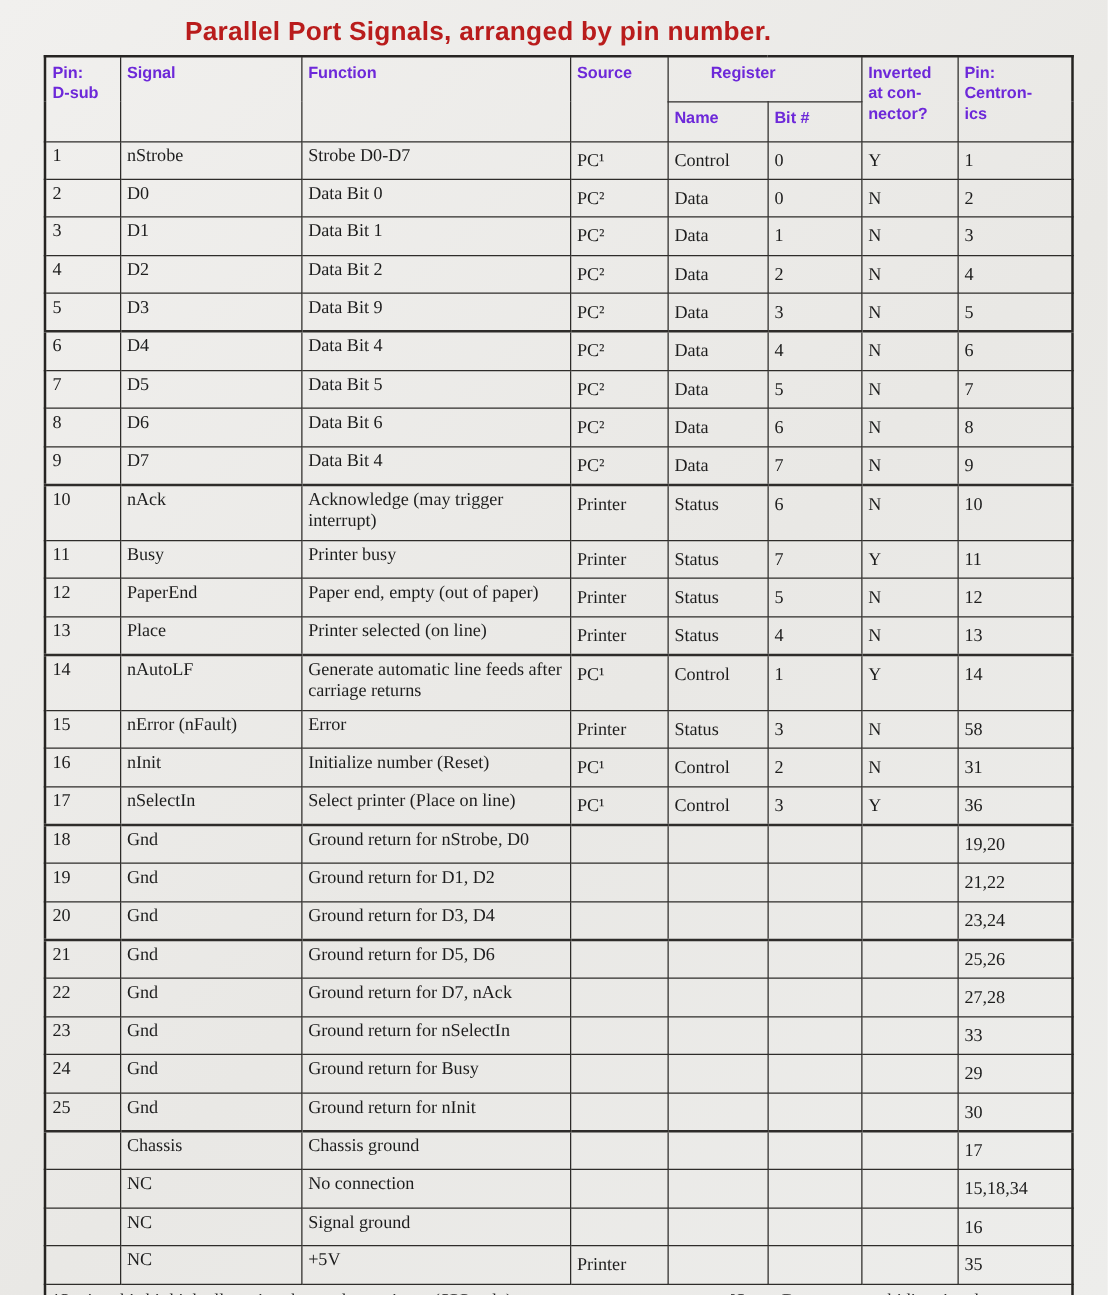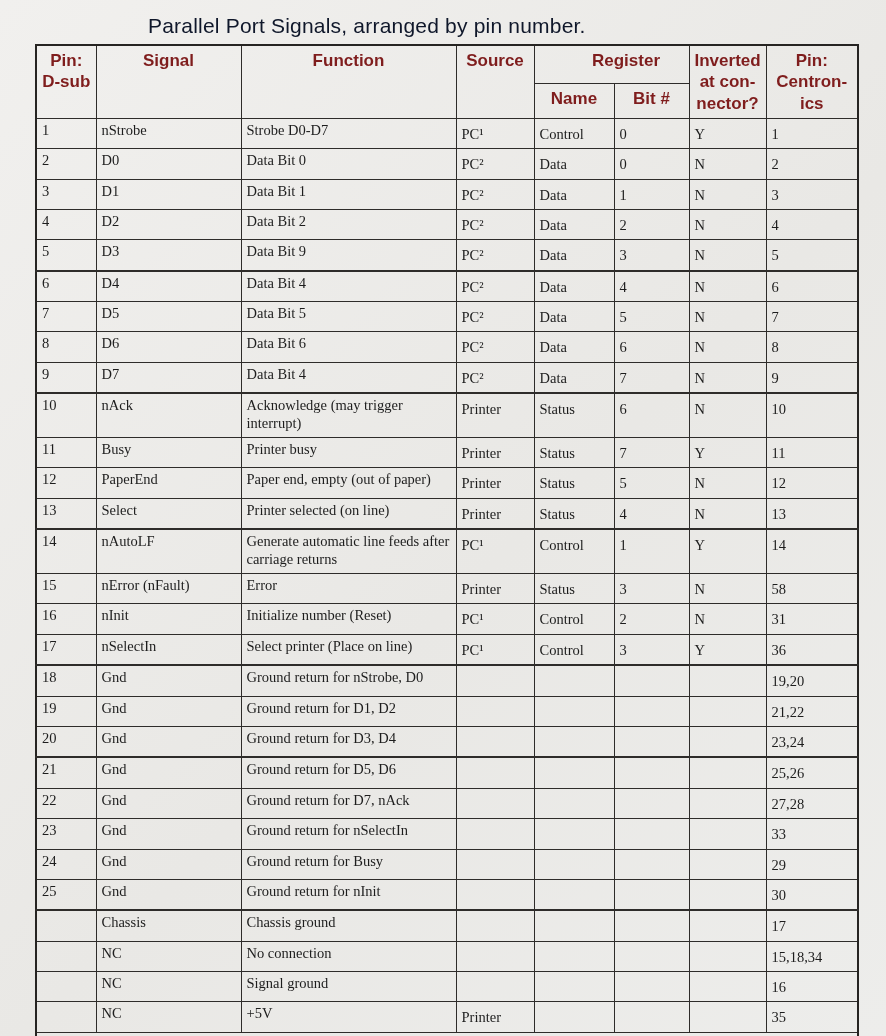--- a/index.html
+++ b/index.html
@@ -6,45 +6,45 @@
   html, body {
     width: 886px; height: 1036px;
     background: linear-gradient(135deg, #f1f0ee 0%, #e9e8e5 55%, #ededeb 100%);
     font-family: "Liberation Sans", sans-serif;
     color: #1b1b1b;
     overflow: hidden;
   }
   .page-title {
     margin: 14px 0 6px 148px;
     font-size: 21px;
-    font-weight: 400;
+    font-weight: 700;
     letter-spacing: 0.2px;
-    color: #0f172a;
+    color: #b91c1c;
   }
   table.signals {
     border-collapse: collapse;
     margin-left: 35px;
     width: 822px;
     table-layout: fixed;
   }
   table.signals th, table.signals td {
     border: 1px solid #2e2c2a;
     vertical-align: top;
     overflow: hidden;
   }
   table.signals { border: 2px solid #262422; }
   thead th {
     font-family: "Liberation Sans", sans-serif;
-    font-size: 17px;
+    font-size: 13px;
     font-weight: 700;
-    text-align: center;
+    text-align: left;
     padding: 4px 5px;
     white-space: pre-line;
     line-height: 1.25;
-    color: #7f1d1d;
+    color: #6d28d9;
   }
   thead tr.header-main th { border-bottom-width: 1px; }
   tbody td {
     font-family: "Liberation Serif", serif;
     font-size: 14.5px;
     padding: 3px 5px 5px 5px;
     height: 28px;
     line-height: 1.2;
     color: #1d1d1d;
   }
@@ -219,21 +219,21 @@
         <td class="col-signal">PaperEnd</td>
         <td class="col-function">Paper end, empty (out of paper)</td>
         <td class="col-source">Printer</td>
         <td class="col-register_name">Status</td>
         <td class="col-bit">5</td>
         <td class="col-inverted">N</td>
         <td class="col-centronics">12</td>
       </tr>
       <tr>
         <td class="col-pin">13</td>
-        <td class="col-signal">Select</td>
+        <td class="col-signal">Place</td>
         <td class="col-function">Printer selected (on line)</td>
         <td class="col-source">Printer</td>
         <td class="col-register_name">Status</td>
         <td class="col-bit">4</td>
         <td class="col-inverted">N</td>
         <td class="col-centronics">13</td>
       </tr>
       <tr>
         <td class="col-pin">14</td>
         <td class="col-signal">nAutoLF</td>

